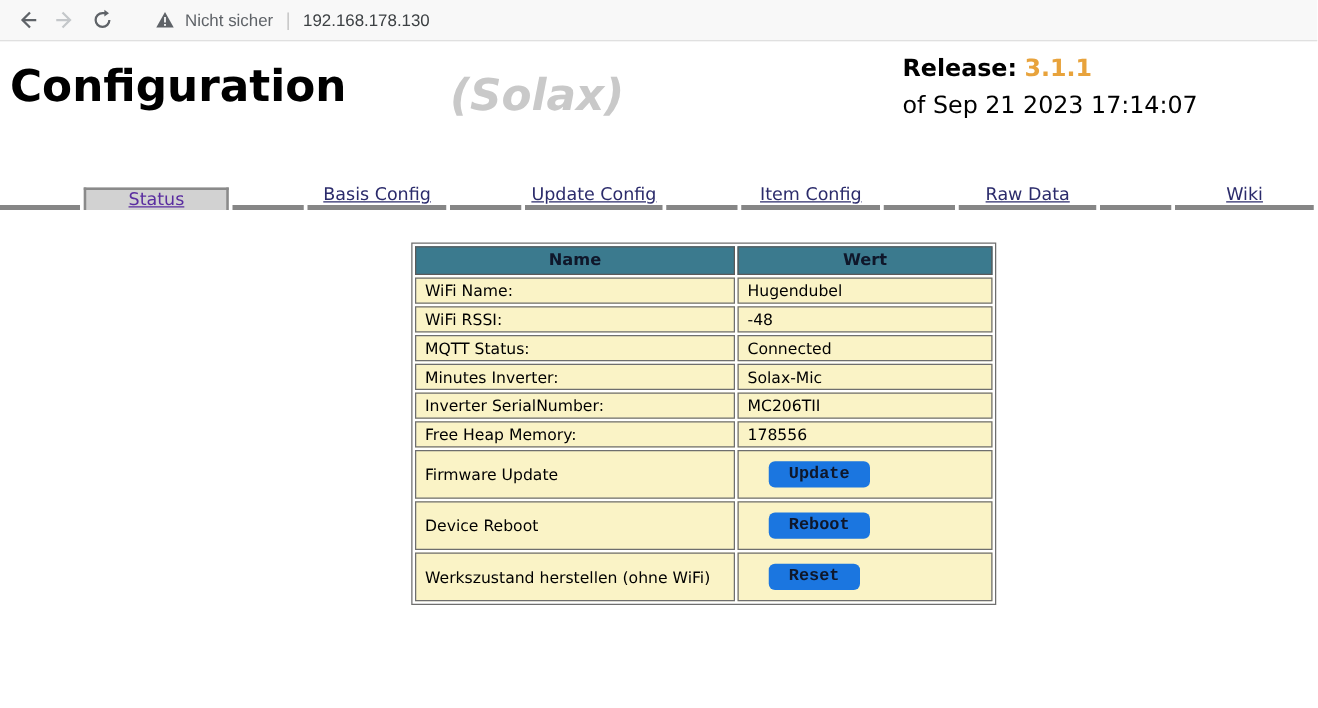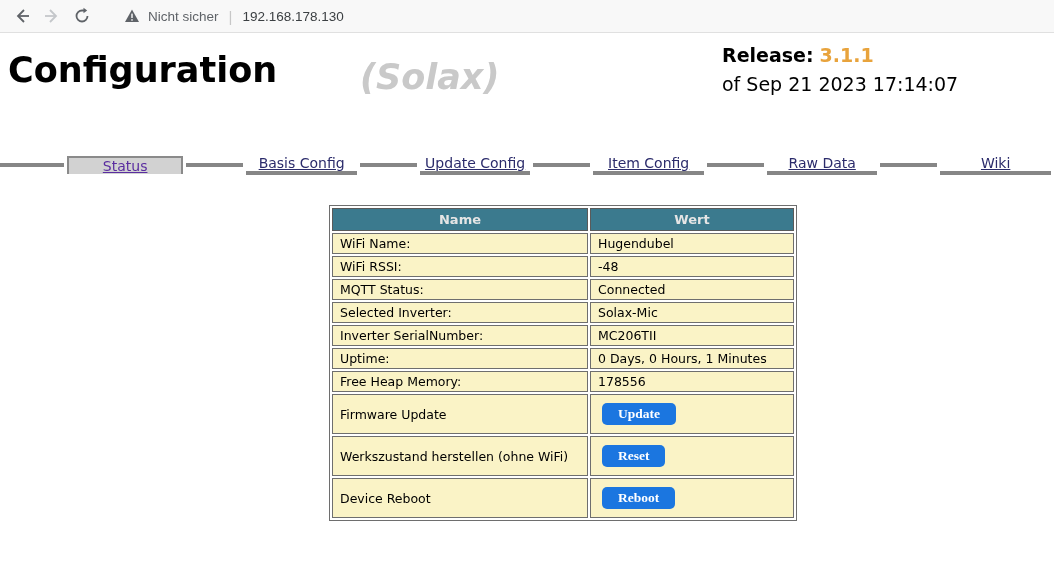--- a/index.html
+++ b/index.html
@@ -24,21 +24,21 @@
   
   .page {position:relative;}
   .header {position:relative; height:102px;padding-left:39px;}
   .page-title {position:absolute; left:8px; top:17px; font-size:35px; font-weight:bold; color:#000;}
   .page-subtitle {position:absolute; left:360px; top:24px; font-size:35px; font-style:italic; font-weight:bold; color:#c9c9c9;}
   .release {position:absolute; left:710px; top:8px; font-size:19px; line-height:29px; color:#000;margin-left:12px;}
   .release .rel-label {font-weight:bold;}
   .release .rel-version {font-weight:600;}
   
   .tab-bar {
-    display:flex; align-items:center; height:29px; margin-top:15px;
+    display:flex; align-items:flex-end; height:29px; margin-top:4px;
     column-gap:3px;
   }
   .tab-spacer {border-bottom:4px solid #868686;}
   .tab-edge {width:64px; border-bottom:4px solid #868686;}
   .tab-gap {width:57px;}
   .tab-fill {flex:1; border-bottom:4px solid #868686;}
   .tab-cell {
     width:111px; display:flex; align-items:center; justify-content:center;
     border-bottom:4px solid #868686; font-size:14px; cursor:pointer;
   }
@@ -49,36 +49,36 @@
   }
   .tab-cell.active .tab-link {color:#5a2da0;}
   
   .status-table {
     margin:26px 0 0 329px;
     border-collapse:separate; border-spacing:2px;
     border:1px solid #6e6e6e;
     width:466px; table-layout:fixed;
   }
   .status-table th {
-    background:#3b7a8e; color:#e5e5e5; font-size:13px; font-weight:bold;
+    background:#3b7a8e; color:#0f172a; font-size:13px; font-weight:bold;
     border:1px solid #5a5a5a; padding:2px 4px; height:17px; text-align:center;
   }
   .status-table td {
     background:#faf3c6; color:#000; font-size:12.5px;
     border:1px solid #6e6e6e; padding:2px 7px; height:14px;
     vertical-align:middle; white-space:nowrap; overflow:hidden;
   }
   .status-table col.c-name {width:256px;}
   .status-table col.c-wert {width:204px;}
   .status-table tr.btn-row td {padding-top:8px; padding-bottom:8px;}
   .action-btn {
-    display:inline-block; background:#1b76e0; color:#ffffff;
+    display:inline-block; background:#1b76e0; color:#0f172a;
     border:none; border-radius:5px; font-size:13.5px; font-weight:600;
-    font-family:Liberation Serif, serif;
-    padding:3px 16px; margin-left:4px; cursor:pointer; text-align:center;
+    font-family:Liberation Mono, monospace;
+    padding:3px 16px; margin-left:17px; cursor:pointer; text-align:center;
   }
 </style>
 </head>
 <body>
 
 <div class="browser-bar">
   <div class="nav-icon">
     <svg width="18" height="18" viewBox="0 0 18 18">
       <path d="M11 3 L5 9 L11 15" fill="none" stroke="#5f6368" stroke-width="1.8"></path>
       <line x1="5" y1="9" x2="16" y2="9" stroke="#5f6368" stroke-width="1.8"></line>
@@ -170,43 +170,39 @@
         </tr>
         <tr>
           <td>WiFi RSSI:</td>
           <td>-48</td>
         </tr>
         <tr>
           <td>MQTT Status:</td>
           <td>Connected</td>
         </tr>
         <tr>
-          <td>Selected Inverter:</td>
+          <td>Minutes Inverter:</td>
           <td>Solax-Mic</td>
         </tr>
         <tr>
           <td>Inverter SerialNumber:</td>
           <td>MC206TII</td>
-        </tr>
-        <tr>
-          <td>Uptime:</td>
-          <td>0 Days, 0 Hours, 1 Minutes</td>
         </tr>
         <tr>
           <td>Free Heap Memory:</td>
           <td>178556</td>
         </tr>
         <tr class="btn-row">
           <td>Firmware Update</td>
           <td><button class="action-btn">Update</button></td>
         </tr>
         <tr class="btn-row">
+          <td>Device Reboot</td>
+          <td><button class="action-btn">Reboot</button></td>
+        </tr>
+        <tr class="btn-row">
           <td>Werkszustand herstellen (ohne WiFi)</td>
           <td><button class="action-btn">Reset</button></td>
         </tr>
-        <tr class="btn-row">
-          <td>Device Reboot</td>
-          <td><button class="action-btn">Reboot</button></td>
-        </tr>
       </tbody>
   </table>
 
 </div>
 
 </body></html>

